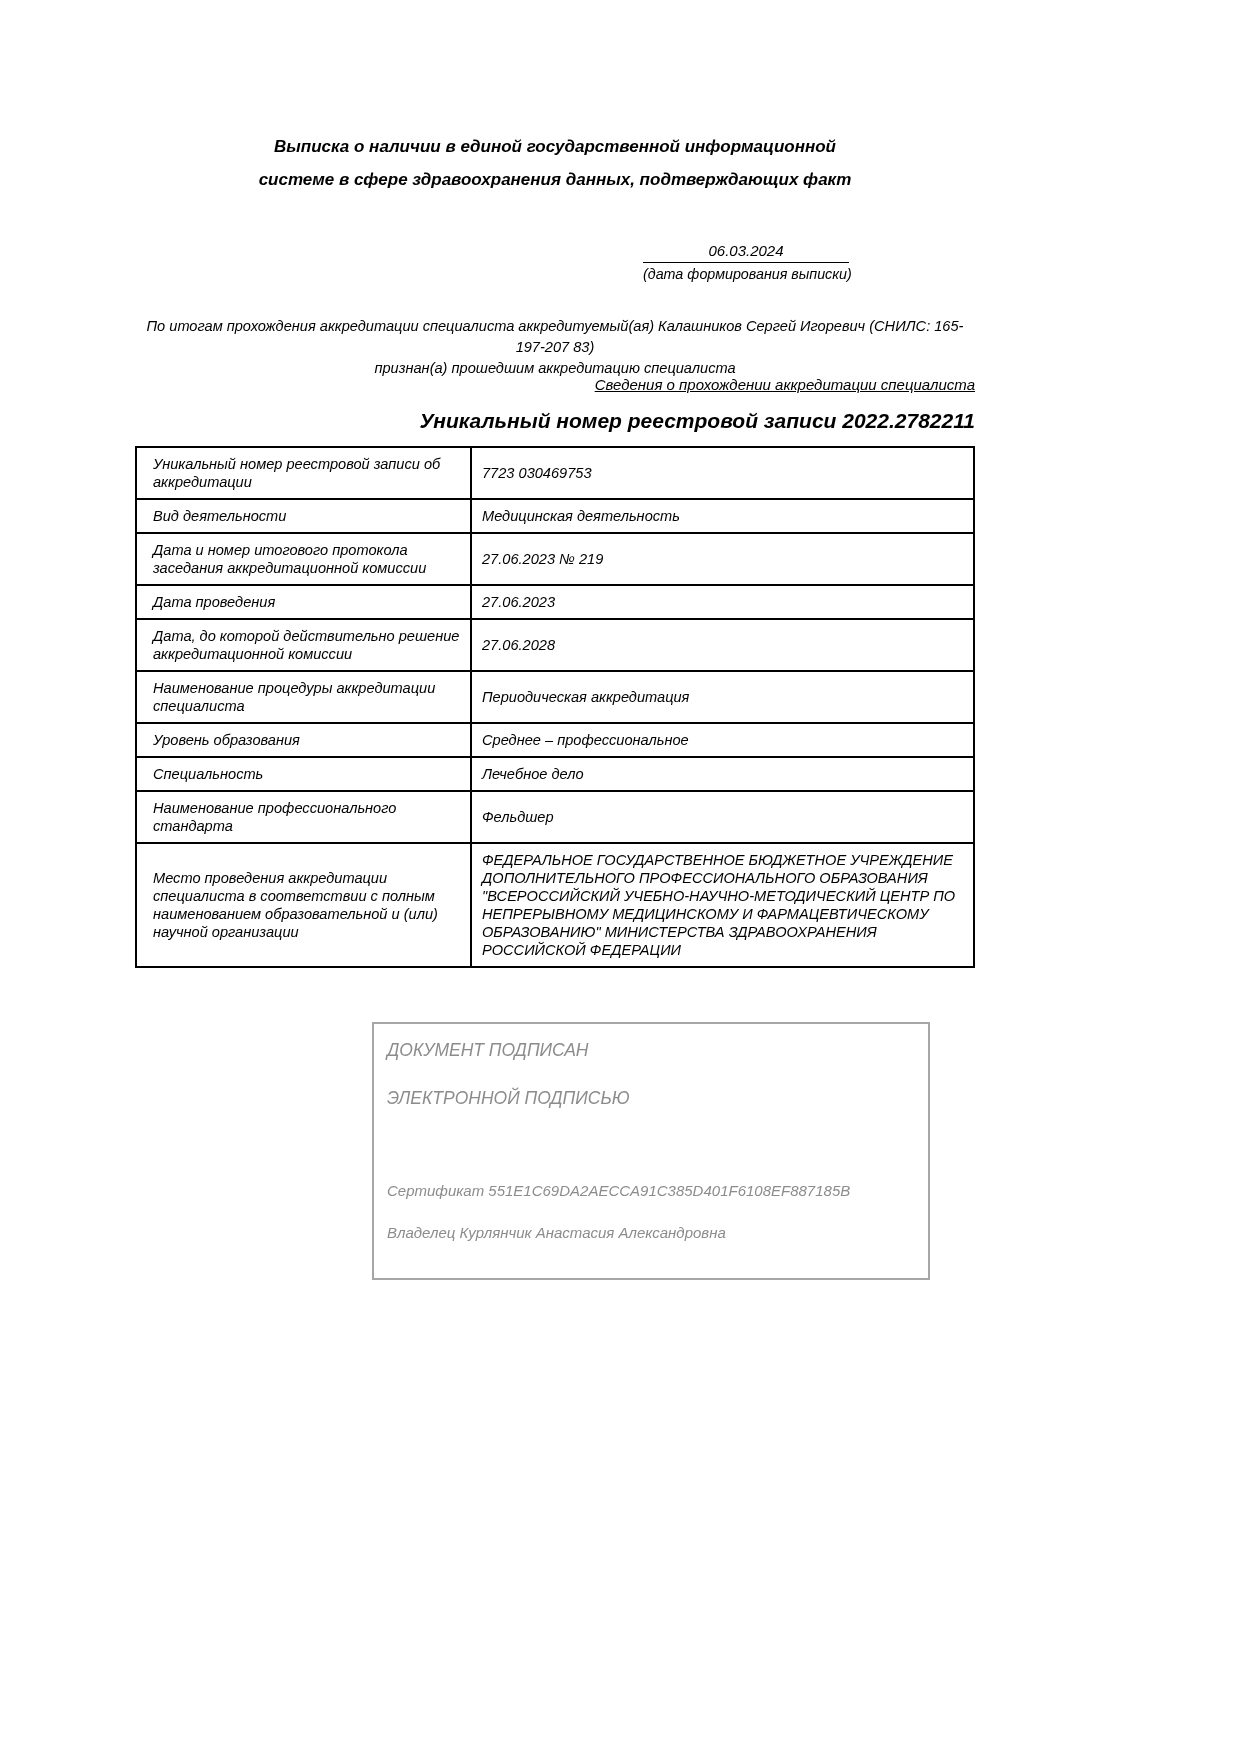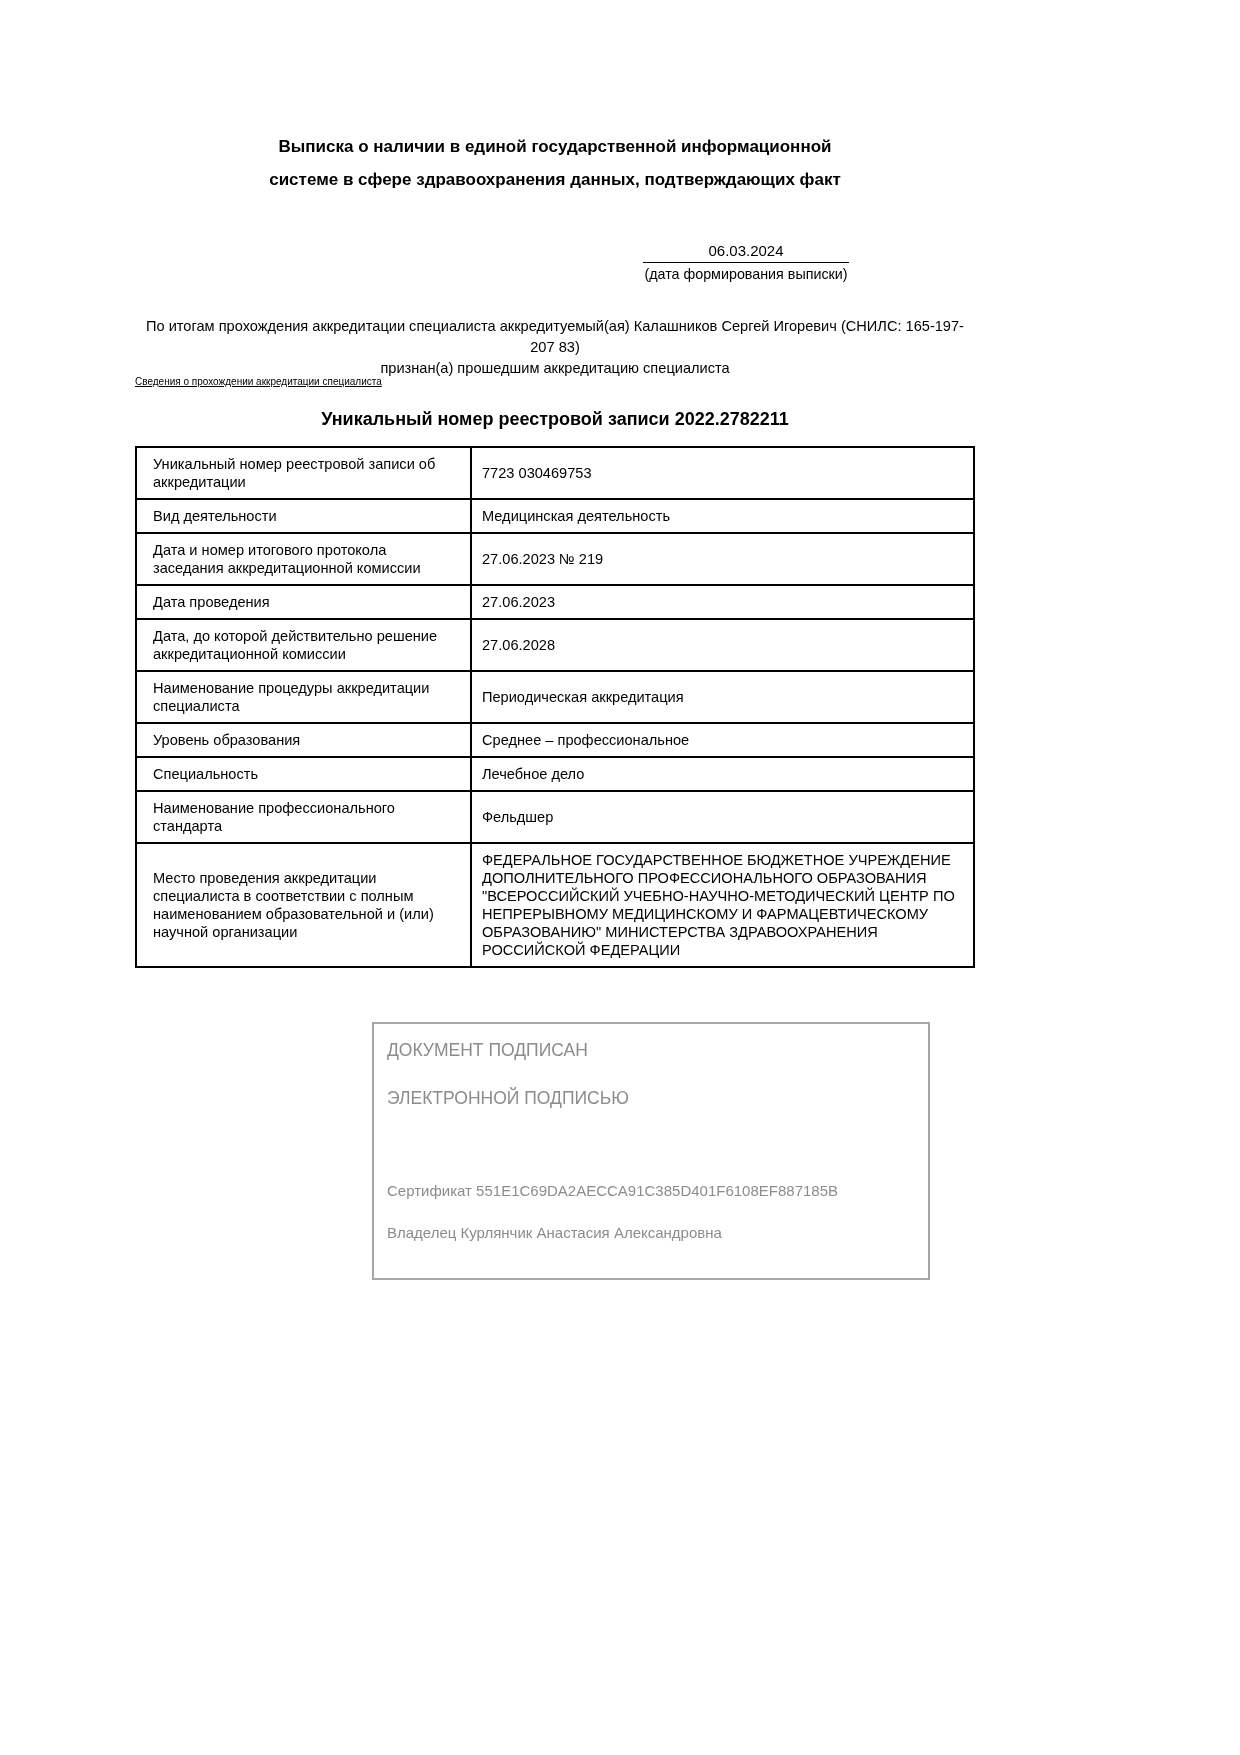--- a/index.html
+++ b/index.html
@@ -5,39 +5,39 @@
   * { margin: 0; padding: 0; box-sizing: border-box; }
   html, body { background: #ffffff; }
   body {
     width: 1240px; height: 1755px;
     font-family: "Liberation Sans", sans-serif;
     color: #000;
     position: relative;
     overflow: hidden;
   }
   .page { position: absolute; inset: 0; background: #fff; }
-  .doc { position: absolute; left: 135px; top: 0; width: 840px; height: 1269px; }
+  .doc { position: absolute; left: 135px; top: 0; width: 840px; height: 1269px; font-style: italic; }
 
   .title { position: absolute; top: 130px; left: 0; width: 840px; text-align: center;
            font-size: 17px; font-weight: bold; line-height: 33px; }
   .title span { display: block; }
 
   .date-block { position: absolute; top: 242px; left: 508px; width: 206px; text-align: center; }
   .date-value { display: block; font-size: 15px; padding-bottom: 3px;
                 border-bottom: 1.6px solid #000; }
   .date-caption { display: block; font-size: 14.3px; margin-top: 3px; white-space: nowrap; }
 
   .intro { position: absolute; top: 316px; left: 0; width: 840px; text-align: center;
            font-size: 14.6px; line-height: 21px; }
   .intro span { display: block; }
 
-  .section-heading { position: absolute; top: 376px; left: 0; width: 840px; text-align: left;
-                     font-size: 10px; text-decoration: underline; }
-  .registry-heading { position: absolute; top: 409px; left: 0; width: 840px; text-align: center;
-                      font-size: 18px; font-weight: bold; }
+  .section-heading { position: absolute; top: 376px; left: 0; width: 840px; text-align: right;
+                     font-size: 15px; text-decoration: underline; }
+  .registry-heading { position: absolute; top: 409px; left: 0; width: 840px; text-align: right;
+                      font-size: 21px; font-weight: bold; }
 
   table.acc { position: absolute; top: 446px; left: 0; width: 838px;
               border-collapse: collapse; table-layout: fixed; }
   table.acc td { border: 2px solid #000; vertical-align: middle;
                  font-size: 14.6px; line-height: 18px; padding: 7px 10px; }
   table.acc td.lbl { width: 335px; padding-left: 16px; }
   table.acc td.val { width: 503px; border-radius: 17px; }
 
   .sig-box { position: absolute; top: 1022px; left: 237px; width: 558px; height: 258px;
              border: 2px solid #a6a6a6; color: #8c8c8c; padding: 16px 13px 10px; }

